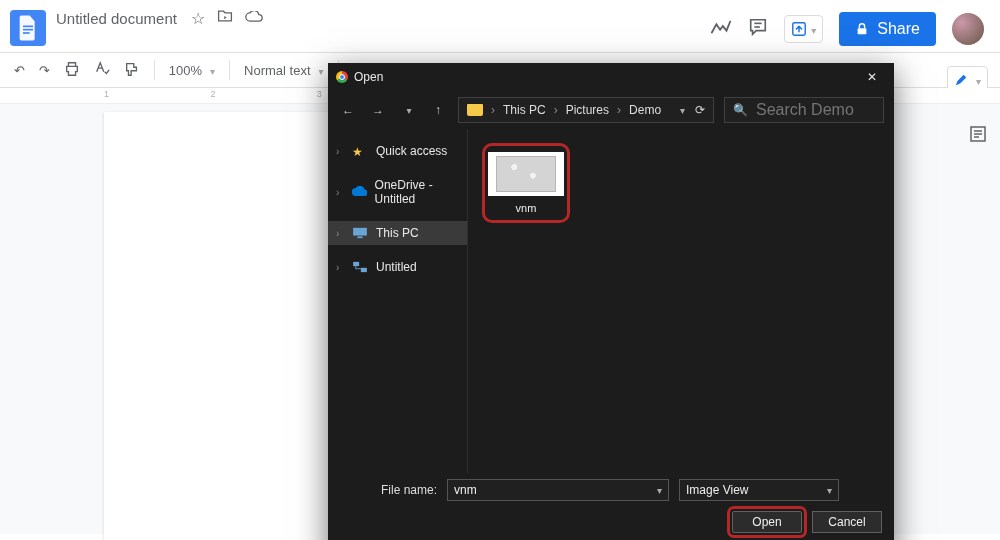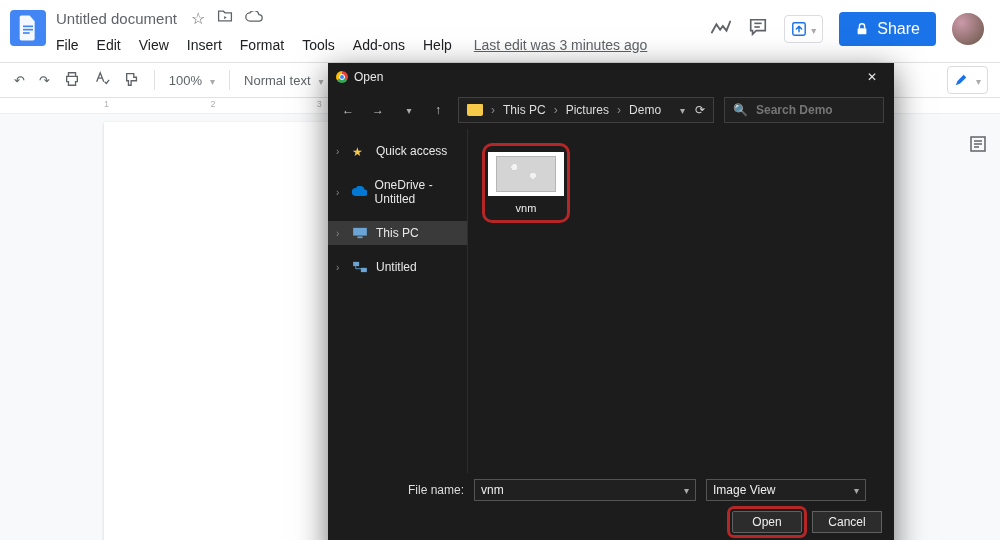--- a/index.html
+++ b/index.html
@@ -70,21 +70,21 @@
   .ico.net { color:#6aa5d6; }
 
   .win-files { flex:1; padding:14px; display:flex; align-items:flex-start; }
   .file-thumb { width:88px; display:flex; flex-direction:column; align-items:center; gap:6px; border:3px solid #b52626; border-radius:10px; padding:6px; }
   .file-thumb .img { width:76px; height:44px; background:#fff; overflow:hidden; display:flex; align-items:center; justify-content:center; }
   .file-thumb .img .blob { width:60px; height:36px; background:radial-gradient(circle at 30% 30%, #fff 3px, transparent 3px), radial-gradient(circle at 62% 55%, #fff 3px, transparent 3px), #ddd; filter:contrast(.9) grayscale(1); border:1px solid #bbb; }
   .file-thumb .label { font-size:11px; color:#eee; }
 
   .win-footer { height:60px; padding:6px 12px 10px 12px; }
   .win-fn-row { display:flex; align-items:center; gap:10px; }
-  .win-fn-row label { font-size:12px; color:#ddd; margin-left:68px; }
+  .win-fn-row label { font-size:12px; color:#ddd; margin-left:41px; }
   .win-input, .win-select { height:22px; background:#202020; border:1px solid #545454; color:#eee; padding:0 6px; font-size:12px; }
   .win-input { flex:1; max-width:222px; }
   .win-select { width:160px; display:flex; align-items:center; justify-content:space-between; }
   .win-btn-row { display:flex; justify-content:flex-end; gap:10px; margin-top:10px; }
   .win-btn { width:70px; height:22px; background:#2c2c2c; border:1px solid #606060; color:#eee; font-size:12px; display:flex; align-items:center; justify-content:center; cursor:pointer; }
   .win-btn.primary-hl { outline:3px solid #b52626; outline-offset:2px; border-radius:2px; }
 
   .caret-down::after{content:"▾"; font-size:10px; color:#aaa; margin-left:2px;}
 
 </style>
@@ -106,31 +106,20 @@
       <div class="gd-title-icons">
         <span>☆</span>
         <span><svg width="16" height="14" viewBox="0 0 20 16">
               <path d="M2 2h6l2 2h8v10H2z" fill="none" stroke="#5f6368" stroke-width="1.6"></path>
               <path d="M9 8l3 2-3 2V8z" fill="#5f6368"></path>
             </svg></span>
         <span><svg width="18" height="12" viewBox="0 0 22 14">
               <path d="M6 12a5 5 0 010-10 6 6 0 0111 2 4 4 0 010 8H6z" fill="none" stroke="#5f6368" stroke-width="1.6"></path>
             </svg></span>
       </div>
-    </div>
-    <div class="gd-menu-row">
-      <span>File</span>
-      <span>Edit</span>
-      <span>View</span>
-      <span>Insert</span>
-      <span>Format</span>
-      <span>Tools</span>
-      <span>Add-ons</span>
-      <span>Help</span>
-      <span class="last-edit">Last edit was 3 minutes ago</span>
     </div>
   </div>
 
   <div class="gd-right">
     <span class="gd-icon-btn"><svg width="22" height="16" viewBox="0 0 24 16">
           <path d="M2 14l5-9 4 6 3-4 4 5 4-10" fill="none" stroke="#5f6368" stroke-width="2" stroke-linecap="round"></path>
         </svg></span>
     <span class="gd-icon-btn"><svg width="20" height="20" viewBox="0 0 22 22">
           <path d="M3 3h16v12H9l-4 4v-4H3z" fill="none" stroke="#5f6368" stroke-width="1.8"></path>
           <line x1="7" y1="7" x2="15" y2="7" stroke="#5f6368" stroke-width="1.8"></line>
@@ -230,21 +219,21 @@
       <span class="crumb">Pictures</span>
       <span class="chev">›</span>
       <span class="crumb">Demo</span>
       <span class="dd">
         <span class="caret-down"></span>
         <span>⟳</span>
       </span>
     </div>
     <div class="win-search">
       <span>🔍</span>
-      <input type="text" style="background: transparent; border: none; color: rgb(221, 221, 221); outline: none; width: 100%; font-size: 12px; font-weight: bold;" placeholder="Search Demo">
+      <input type="text" style="background: transparent; border: none; color: rgb(221, 221, 221); outline: none; width: 100%; font-size: 16px;" placeholder="Search Demo">
     </div>
   </div>
 
 
   <div class="win-main">
     <div class="win-tree">
       <div class="tree-item">
         <span class="tree-chevron">›</span>
         <span class="ico star">★</span>
         <span>Quick access</span>

